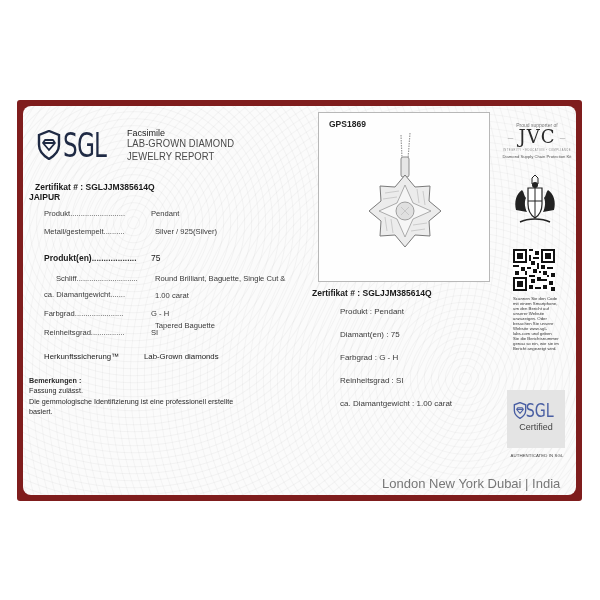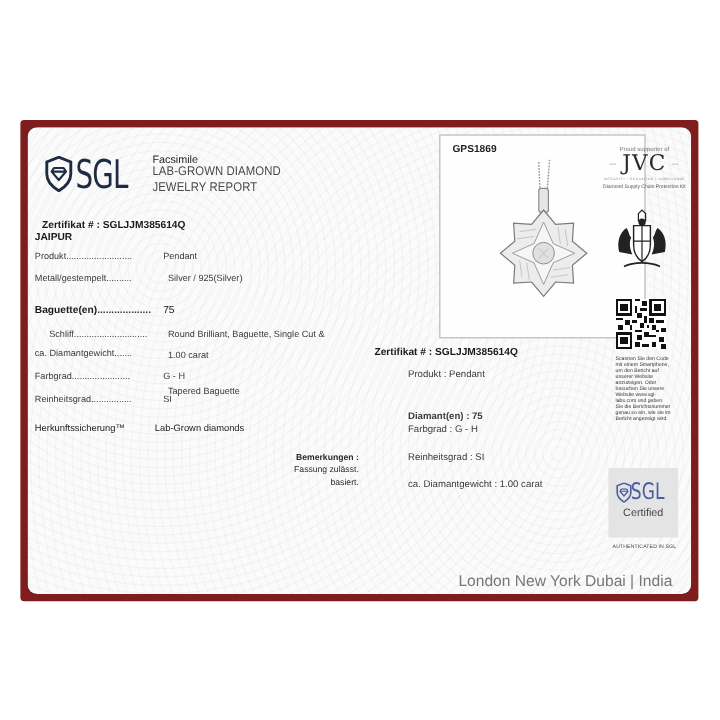--- a/index.html
+++ b/index.html
@@ -25,31 +25,31 @@
     .shield { width: 24px; height: 30px; margin-right: 2px; }
     .sgl-text { font-family: "DejaVu Sans", sans-serif; font-size: 33px; line-height: 32px; color: #1f2a44; letter-spacing: -1px; font-stretch: condensed; transform: scaleX(0.78); transform-origin: left top; width: 62px; }
     .report-title { margin-left: 2px; position: relative; }
     .facsimile { position: absolute; left: 0; top: -2px; font-size: 9px; color: #222; }
     .report-line { font-size: 10.5px; color: #4a4a4a; letter-spacing: 0.1px; line-height: 13px; transform: scaleX(0.9); transform-origin: left; white-space: nowrap; }
     .report-line.first { margin-top: 7px; }
 
     .cert-no { position: absolute; left: 12px; top: 76px; font-size: 8.5px; font-weight: bold; color: #1a1a1a; }
     .city { position: absolute; left: 6px; top: 86px; font-size: 8.5px; font-weight: bold; color: #1a1a1a; }
 
-    .field { position: absolute; left: 6px; font-size: 7.6px; color: #3a3a3a; white-space: nowrap; }
+    .field { position: absolute; left: 21px; font-size: 7.6px; color: #3a3a3a; white-space: nowrap; }
     .field .dots { color: #3a3a3a; }
     .field .val { position: absolute; left: 107px; top: 0; white-space: nowrap; }
     .field.bold { font-weight: bold; font-size: 8.5px; color: #1a1a1a; }
     .field.bold .val { font-weight: normal; font-size: 8.5px; }
 
-    .remarks { position: absolute; left: 6px; top: 270px; width: 270px; font-size: 7.2px; color: #2a2a2a; line-height: 10.3px; text-align: right; }
+    .remarks { position: absolute; left: 6px; top: 270px; width: 270px; font-size: 7.2px; color: #2a2a2a; line-height: 10.3px; }
     .remarks .title { font-weight: bold; }
 
     
-    .photo-box { position: absolute; left: 295px; top: 6px; width: 172px; height: 170px; border: 1px solid #b8b8b8; background: #fefefe; margin-left: 48px; }
+    .photo-box { position: absolute; left: 295px; top: 6px; width: 172px; height: 170px; border: 1px solid #b8b8b8; background: #fefefe; }
     .photo-code { position: absolute; left: 10px; top: 6px; font-size: 8.5px; font-weight: bold; color: #1f1f1f; }
     .pendant { position: absolute; left: 38px; top: 20px; width: 96px; height: 130px; }
 
     .mid-cert { position: absolute; left: 289px; top: 182px; font-size: 8.5px; font-weight: bold; color: #1a1a1a; white-space: nowrap; }
     .mid-field { position: absolute; left: 289px; font-size: 8px; color: #3a3a3a; white-space: nowrap; padding-left: 28px; }
 
     
     .jvc { position: absolute; left: 468px; top: 16px; width: 92px; text-align: center; }
     .jvc .proud { font-size: 5px; color: #777; }
     .jvc .mark { font-family: "DejaVu Serif", serif; font-size: 18px; color: #2a2a2a; letter-spacing: 1px; line-height: 18px; }
@@ -93,21 +93,21 @@
 
     <div class="field" style="top:103px;">
       <span>Produkt</span><span class="dots">..........................</span>
       <span class="val">Pendant</span>
     </div>
     <div class="field" style="top:121px;">
       <span>Metall/gestempelt</span><span class="dots">..........</span>
       <span class="val" style="left:111px;">Silver / 925(Silver)</span>
     </div>
     <div class="field bold" style="top:147px;">
-      <span>Baguette(en)</span><span class="dots">...................</span>
+      <span>Produkt(en)</span><span class="dots">...................</span>
       <span class="val">75</span>
     </div>
     <div class="field" style="top:168px;padding-left:12px;">
       <span>Schliff</span><span class="dots">.............................</span>
       <span class="val" style="left:111px;">Round Brilliant, Baguette, Single Cut &amp;</span>
       <span class="val" style="left:111px; top:9px;margin-top:38px;">Tapered Baguette</span>
     </div>
     <div class="field" style="top:184px;">
       <span>ca. Diamantgewicht</span><span class="dots">.......</span>
       <span class="val" style="left:111px; top:1px;">1.00 carat</span>
@@ -121,20 +121,21 @@
       <span class="val">SI</span>
     </div>
     <div class="field" style="top:246px; color:#1a1a1a; font-size:7.8px;">
       <span>Herkunftssicherung™</span>
       <span class="val" style="left:100px;">Lab-Grown diamonds</span>
     </div>
 
     <div class="remarks">
       <div class="title">Bemerkungen :</div>
       <div>Fassung zulässt.</div>
+      <div>Die gemmologische Identifizierung ist eine professionell erstellte</div>
       <div>basiert.</div>
     </div>
 
     <div class="photo-box">
       <div class="photo-code">GPS1869</div>
       <svg class="pendant" viewBox="0 0 96 130">
         <line x1="44" y1="2" x2="45" y2="26" stroke="#9a9a9a" stroke-width="1.2" stroke-dasharray="1.5 1"></line>
         <line x1="53" y1="0" x2="51" y2="26" stroke="#9a9a9a" stroke-width="1.2" stroke-dasharray="1.5 1"></line>
         <rect x="44" y="24" width="8" height="20" rx="2" fill="#e6e6e6" stroke="#8a8a8a" stroke-width="1"></rect>
         <g transform="translate(48,78)">
@@ -152,21 +153,21 @@
               <line x1="-12" y1="22" x2="-14" y2="8"></line>
             <line x1="-4" y1="-4" x2="4" y2="4"></line>
               <line x1="-4" y1="4" x2="4" y2="-4"></line>
           </g>
         </g>
       </svg>
     </div>
 
     <div class="mid-cert">Zertifikat # : SGLJJM385614Q</div>
     <div class="mid-field" style="top:201px;">Produkt : Pendant</div>
-    <div class="mid-field" style="top:236px;font-weight:bold;">Diamant(en) : 75</div>
+    <div class="mid-field" style="top:224px;">Diamant(en) : 75</div>
     <div class="mid-field" style="top:247px;">Farbgrad : G - H</div>
     <div class="mid-field" style="top:270px;">Reinheitsgrad : SI</div>
     <div class="mid-field" style="top:293px;">ca. Diamantgewicht : 1.00 carat</div>
 
     <div class="jvc">
       <div class="proud">Proud supporter of</div>
       <div class="mark"><span class="dash">—</span><span>JVC</span><span class="dash">—</span></div>
       <div class="tagline">INTEGRITY  •  EDUCATION  •  COMPLIANCE</div>
       <div class="kit">Diamond Supply Chain Protection Kit</div>
     </div>

